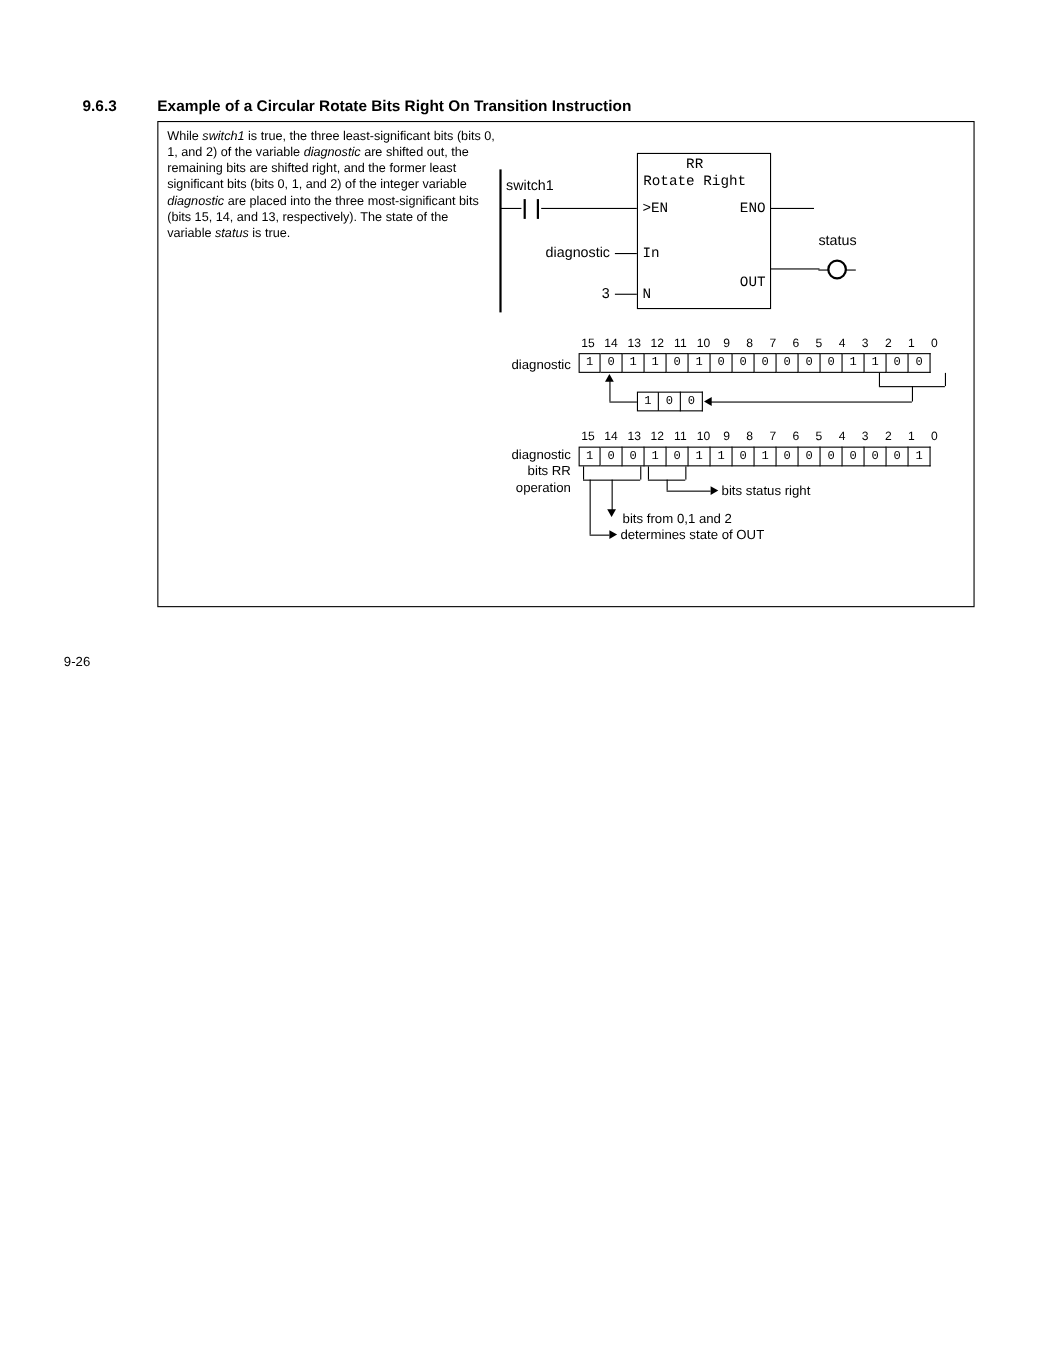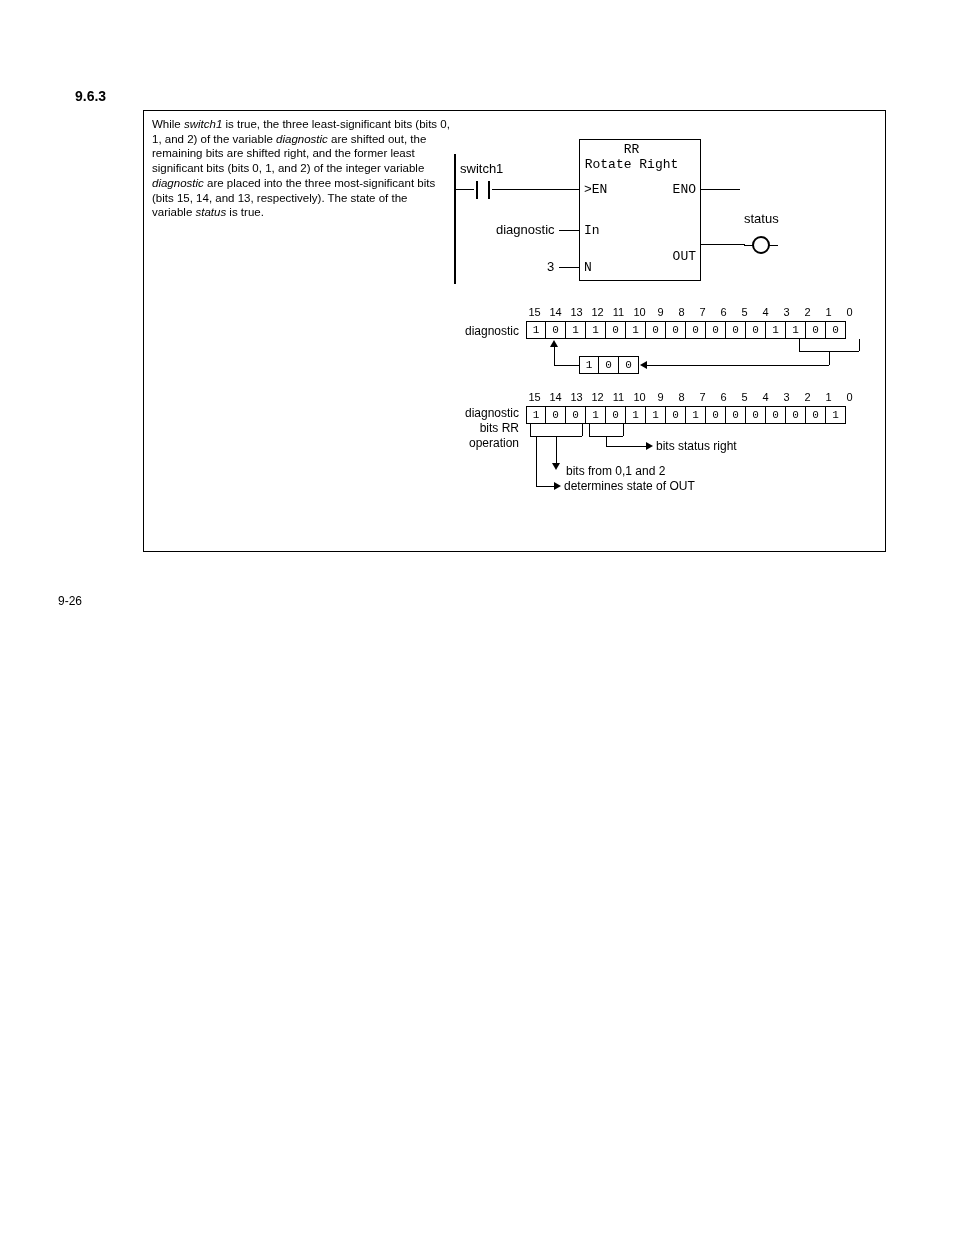--- a/index.html
+++ b/index.html
@@ -242,20 +242,21 @@
     top: 565px;
     font-size: 12px;
     margin-top: 29px;
   }
 </style>
 </head>
 <body>
 
 <div class="page">
   <div class="section-num">9.6.3</div>
+  <div class="section-title">Example of a Circular Rotate Bits Right On Transition Instruction</div>
 
   <div class="figure-box">
 
     <div class="desc">
       <span>While </span><span class="ital">switch1</span><span> is true, the three least-significant bits (bits 0, 1, and 2) of the variable </span><span class="ital">diagnostic</span><span> are shifted out, the remaining bits are shifted right, and the former least significant bits (bits 0, 1, and 2) of the integer variable </span><span class="ital">diagnostic</span><span> are placed into the three most-significant bits (bits 15, 14, and 13, respectively). The state of the variable </span><span class="ital">status</span><span> is true.</span>
     </div>
 
     <div class="ladder">
       <div class="left-rail"></div>
 

